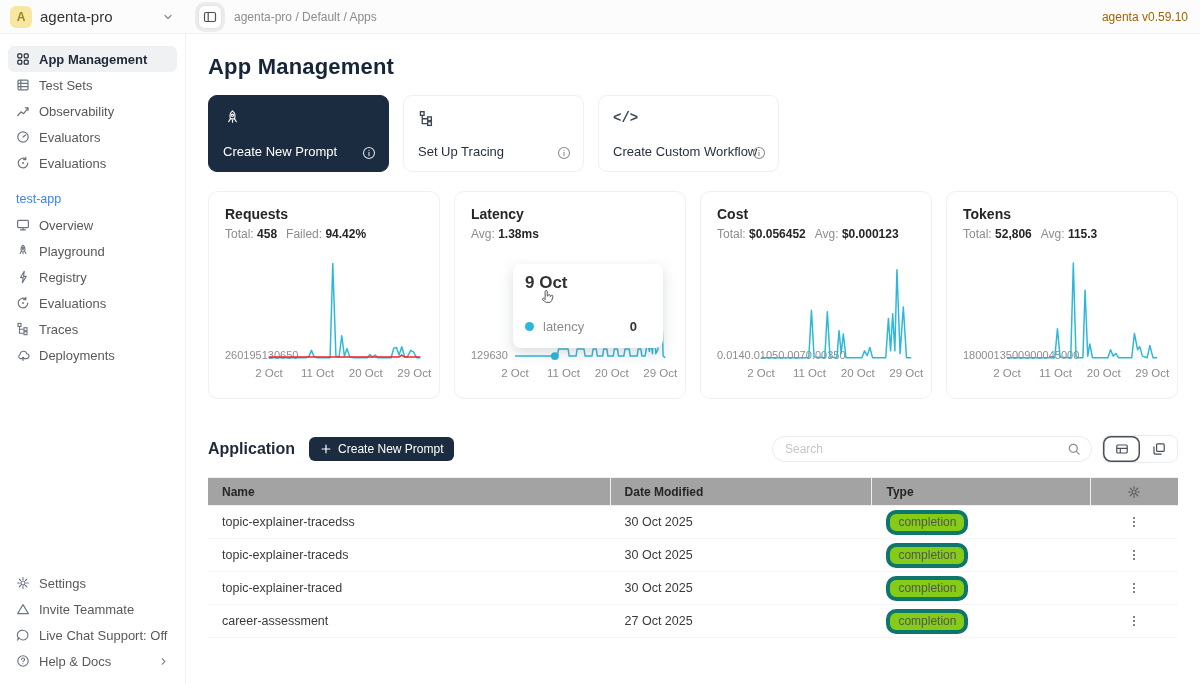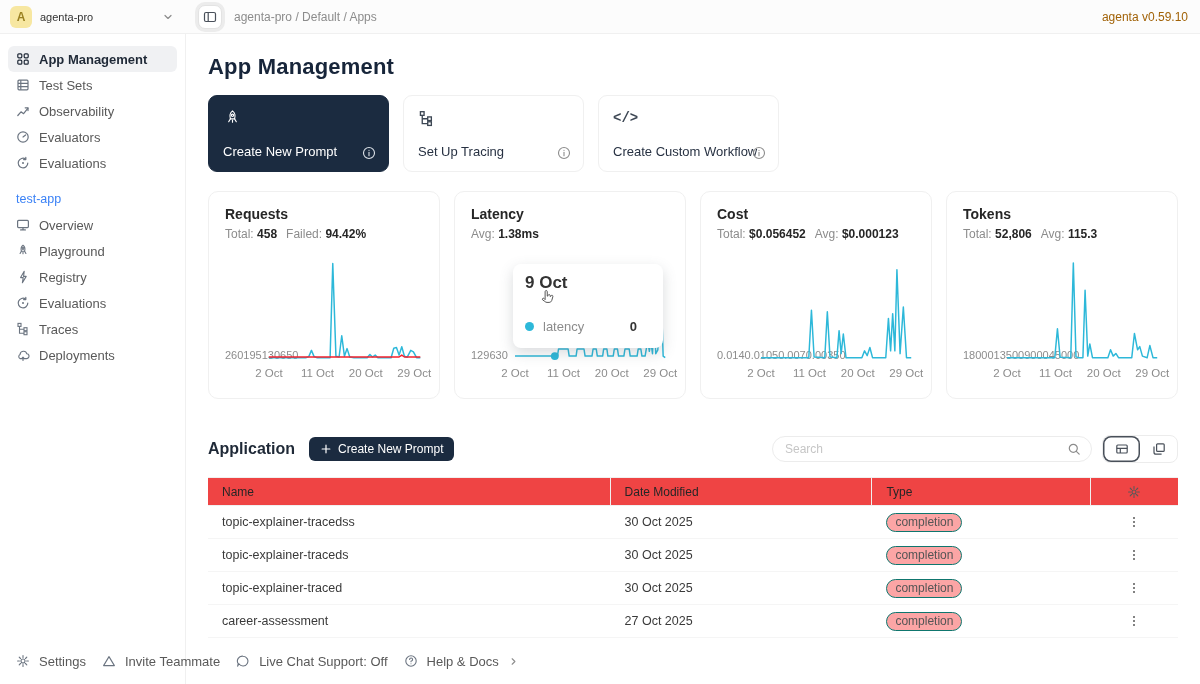--- a/index.html
+++ b/index.html
@@ -6,38 +6,38 @@
   html,body{width:1200px;height:684px;overflow:hidden;background:#fff;
     font-family:"Liberation Sans","DejaVu Sans",sans-serif;color:#262626;-webkit-font-smoothing:antialiased}
   svg{display:block}
 
   
   .topbar{position:absolute;top:0;left:0;right:0;height:34px;display:flex;align-items:center;
     background:#fcfcfc;border-bottom:1px solid #f0f0f0;z-index:20}
   .ws{width:186px;flex:0 0 186px;display:flex;align-items:center;gap:8px;padding:0 12px 0 10px;cursor:pointer}
   .avatar{width:22px;height:22px;border-radius:6px;background:#f7e7a1;color:#9b8222;display:flex;
     align-items:center;justify-content:center;font-size:12px;font-weight:700}
-  .ws-name{font-size:11px;color:#333;font-weight:500}
+  .ws-name{font-size:15px;color:#333;font-weight:500}
   .ws .chev{margin-left:auto;color:#8c8c8c}
   .crumb-btn{width:24px;height:24px;border-radius:7px;background:#fff;display:flex;align-items:center;
     justify-content:center;color:#49505a;border:1px solid #e3e3e3;box-shadow:0 0 0 3px #ececec;margin:0 12px 0 12px;cursor:pointer}
   .breadcrumb{font-size:12px;color:#8c8c8c}
   .version{margin-left:auto;font-size:12px;color:#a16207;padding-right:12px}
 
   
   .sidebar{position:absolute;top:34px;left:0;bottom:0;width:186px;background:#fff;
     border-right:1px solid #f0f0f0;display:flex;flex-direction:column;padding:12px 8px 10px}
   .side-item{display:flex;align-items:center;gap:9px;height:26px;padding:0 8px;border-radius:6px;
     font-size:13px;color:#595959;cursor:pointer;flex:0 0 auto}
   .side-item .icn{color:#6b7480;display:flex}
   .side-item.active{background:#f0f1f3;color:#1f2937;font-weight:600}
   .side-item.active .icn{color:#1f2937}
   .side-item .chev-r{margin-left:auto;color:#8c8c8c}
   .group-label{font-size:12.5px;color:#3b82f6;margin:16px 0 6px;padding-left:8px}
-  .side-footer{margin-top:auto;display:flex;flex-direction:row}
+  .side-footer{margin-top:auto;display:flex;flex-direction:column}
 
   
   .main{position:absolute;top:34px;left:186px;right:0;bottom:0;overflow:hidden;padding:0 22px}
   h1.page-title{font-size:22px;font-weight:700;color:#17253a;margin-top:20px;letter-spacing:.2px}
   h2.section{font-size:16px;font-weight:700;color:#1f2937;margin-top:36px}
 
   
   .gs-row{display:flex;gap:14px;margin-top:15px}
   .gs-card{position:relative;width:181px;height:77px;border-radius:9px;border:1px solid #f0f0f0;
     background:#fff;padding:12px 14px;cursor:pointer}
@@ -83,29 +83,29 @@
     padding:0 10px 0 12px;margin-left:auto;background:#fff}
   .search input{border:none;outline:none;flex:1;font-size:12px;color:#333;background:transparent;font-family:inherit}
   .search input::placeholder{color:#c6c6c6}
   .search .sic{color:#8c8c8c}
   .viewtoggle{display:flex;align-items:stretch;margin-left:10px;height:28px;border:1px solid #ececec;border-radius:8px;background:#fff}
   .seg{width:37px;display:flex;align-items:center;justify-content:center;color:#49505a;cursor:pointer}
   .seg.active{box-shadow:inset 0 0 0 1.5px #49505a;border-radius:8px}
 
   
   .table{margin-top:14px}
-  .thead{display:flex;align-items:center;height:29px;background:#ef4444;border-top:1px solid #f0f0f0;
-    border-bottom:1px solid #f0f0f0;font-size:12px;font-weight:400;color:#262626}
+  .thead{display:flex;align-items:center;height:29px;background:#a3a3a3;border-top:1px solid #f0f0f0;
+    border-bottom:1px solid #f0f0f0;font-size:12px;font-weight:700;color:#262626}
   .trow{display:flex;align-items:center;height:33px;border-bottom:1px solid #f5f5f5;font-size:12.5px;color:#3a3a3a}
   .c-name{flex:0 0 41.5%;padding-left:14px}
   .c-date{flex:0 0 27%;padding-left:14px}
   .c-type{flex:0 0 22.5%;padding-left:14px}
   .c-act{flex:1;display:flex;justify-content:center;color:#595959}
   .thead .c-name,.thead .c-date,.thead .c-type{border-right:1px solid #f0f0f0;height:100%;display:flex;align-items:center}
-  .badge{display:inline-block;border:1px solid #0f766e;border-radius:10px;padding:1px 8px 2px;font-size:12px;color:#555;background:#fca5a5}
+  .badge{display:inline-block;border:4px solid #0f766e;border-radius:10px;padding:1px 8px 2px;font-size:12px;color:#555;background:#84cc16}
   .dots{cursor:pointer;display:flex}
 </style>
 </head>
 <body>
 
 <div class="topbar">
   <div class="ws">
     <div class="avatar">A</div>
     <div class="ws-name">agenta-pro</div>
     <span class="chev">

